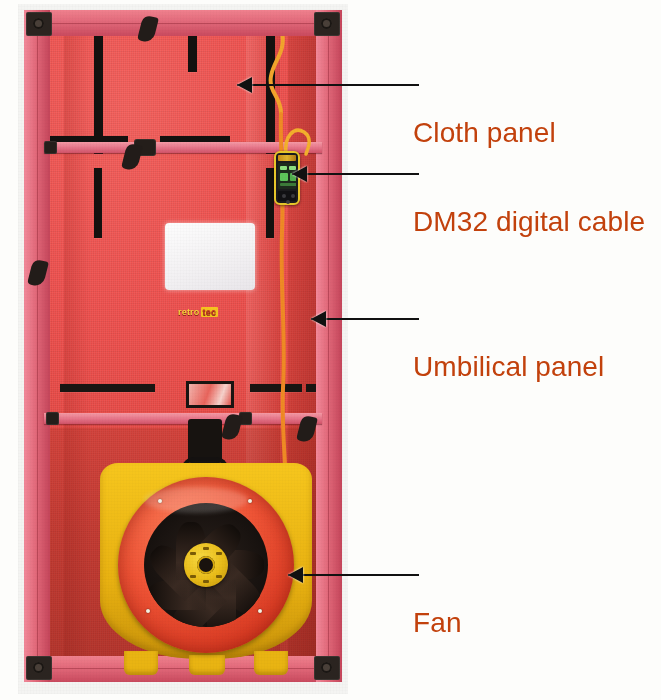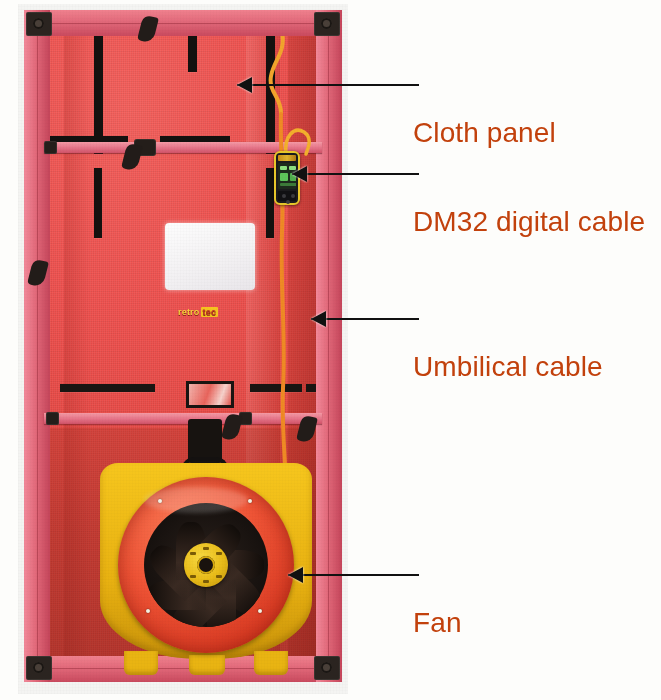--- a/index.html
+++ b/index.html
@@ -379,20 +379,20 @@
 
 <div class="callout" style="left:292px;top:163px;width:360px;height:22px;">
   <div class="leader" style="width:127px;"></div>
   <div class="arrowhead" style="left:0px;"></div>
   <div class="txt" style="left:121px;">DM32 digital cable</div>
 </div>
 
 <div class="callout" style="left:311px;top:308px;width:340px;height:22px;">
   <div class="leader" style="width:108px;"></div>
   <div class="arrowhead" style="left:0px;"></div>
-  <div class="txt" style="left:102px;">Umbilical cable</div>
+  <div class="txt" style="left:102px;">Umbilical panel</div>
 </div>
 
 <div class="callout" style="left:288px;top:564px;width:240px;height:22px;">
   <div class="leader" style="width:131px;"></div>
   <div class="arrowhead" style="left:0px;"></div>
   <div class="txt" style="left:125px;">Fan</div>
 </div>
 
 </body></html>

